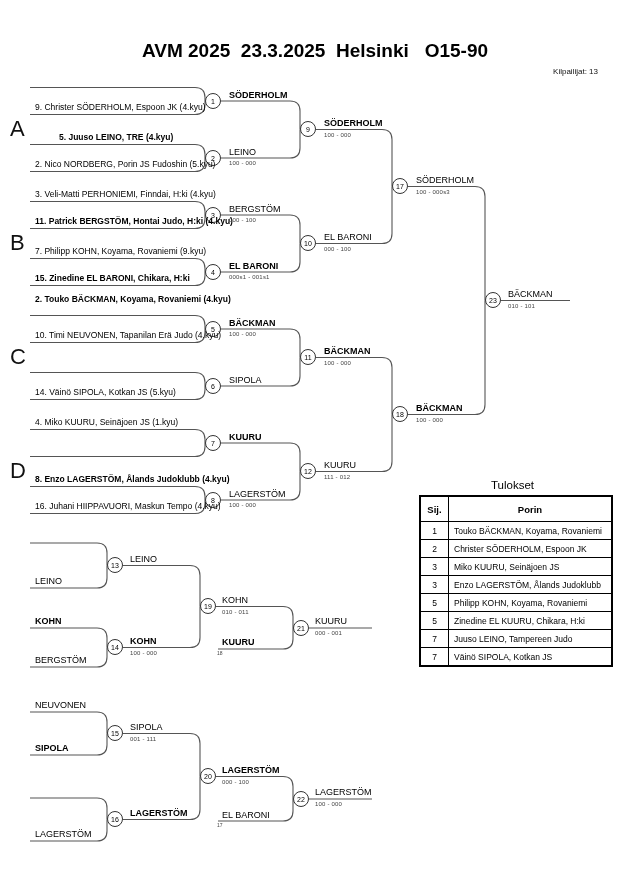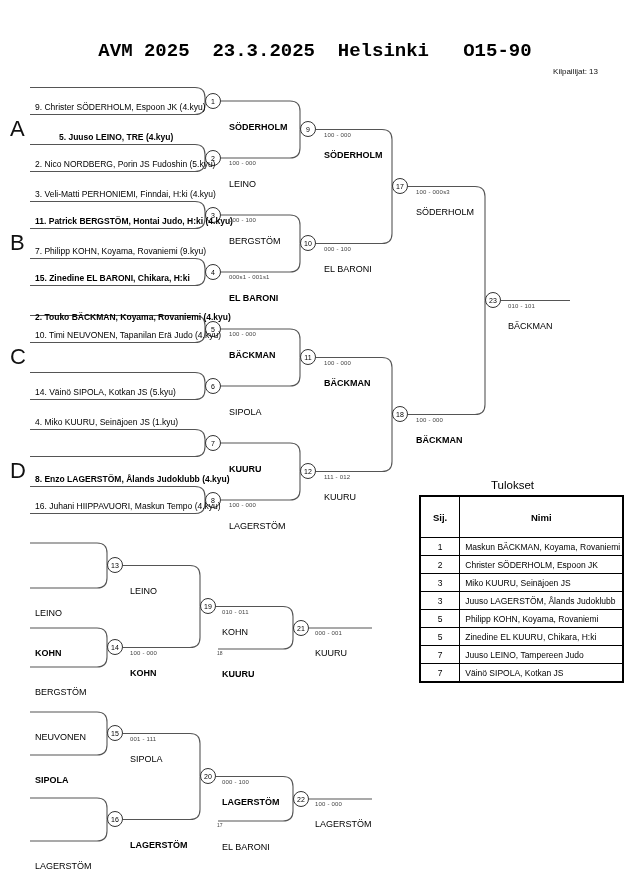--- a/index.html
+++ b/index.html
@@ -6,39 +6,39 @@
   body{
     width:630px;height:891px;position:relative;background:#ffffff;
     font-family:"Liberation Sans", sans-serif;color:#000;
     overflow:hidden;
   }
   .abs{position:absolute;}
   .title{width:630px;text-align:center;font-size:19px;font-weight:bold;white-space:pre;}
   .competitors{font-size:8px;color:#111;}
   .grp{font-size:22px;color:#111;}
   .pname{font-size:8.5px;white-space:nowrap;}
-  .wname{font-size:9px;white-space:nowrap;margin-top:32px;}
+  .wname{font-size:9px;white-space:nowrap;}
   .b{font-weight:bold;}
   .score{font-size:6px;color:#444;white-space:nowrap;letter-spacing:0.2px;}
   .ref{font-size:5px;color:#444;}
   .circle{
     width:16px;height:16px;box-sizing:border-box;border:1.2px solid #333;
     border-radius:50%;background:#fff;display:flex;align-items:center;justify-content:center;
     font-size:7px;line-height:1;z-index:5;
   }
   svg.lines{position:absolute;left:0;top:0;z-index:1;}
   svg.lines path{fill:none;stroke:#555;stroke-width:1.1;}
   .txt{z-index:6;}
   .results-title{width:187px;text-align:center;font-size:11.5px;font-weight:normal;}
   table.results{
     border-collapse:collapse;background:#fff;z-index:7;position:absolute;
     table-layout:fixed;border:2px solid #000;
   }
   table.results th, table.results td{border:1px solid #000;overflow:visible;}
-  table.results th{font-size:9.5px;font-weight:bold;height:16px;text-align:center;padding:12px;}
+  table.results th{font-size:9.5px;font-weight:bold;height:16px;text-align:center;padding:4px;}
   td.pos{width:27px;font-size:8.5px;text-align:center;height:17px;padding:0;}
   td.name{width:157px;font-size:8.5px;text-align:left;padding:0 0 0 5px;white-space:nowrap;}
 </style>
 </head>
 <body>
 
 <svg class="lines" width="630" height="891">
   <g>
 
     <path d="M30 87.5 H195 Q205 87.5 205 97.5 V101"></path>
@@ -92,36 +92,36 @@
     <path d="M30 798 H97 Q107 798 107 808 V819.5"></path>
     <path d="M30 841 H97 Q107 841 107 831 V819.5"></path>
     <path d="M123 733.5 H190 Q200 733.5 200 743.5 V776.5"></path>
     <path d="M123 819.5 H190 Q200 819.5 200 809.5 V776.5"></path>
     <path d="M216 776.5 H283 Q293 776.5 293 786.5 V799"></path>
     <path d="M218 821 H283 Q293 821 293 811 V799"></path>
     <path d="M309 799 H372"></path>
   </g>
 </svg>
 
-<div class="abs title txt" style="top:40px;left:0;font-family:Liberation Mono, monospace;">AVM 2025  23.3.2025  Helsinki   O15-90</div>
+<div class="abs title txt" style="top:40px;left:0;">AVM 2025  23.3.2025  Helsinki   O15-90</div>
 <div class="abs competitors txt" style="top:67px;right:32px;">Kilpailijat: 13</div>
 
 <div class="abs grp txt" style="left:10px;top:116px;">A</div>
 <div class="abs grp txt" style="left:10px;top:230px;">B</div>
 <div class="abs grp txt" style="left:10px;top:344px;">C</div>
 <div class="abs grp txt" style="left:10px;top:458px;">D</div>
 
 <div class="abs pname txt" style="left:35px;top:102px;">9. Christer SÖDERHOLM, Espoon JK (4.kyu)</div>
 <div class="abs pname b txt" style="left:35px;top:132px;padding-left:24px;">5. Juuso LEINO, TRE (4.kyu)</div>
 <div class="abs pname txt" style="left:35px;top:159px;">2. Nico NORDBERG, Porin JS Fudoshin (5.kyu)</div>
 <div class="abs pname txt" style="left:35px;top:189px;">3. Veli-Matti PERHONIEMI, Finndai, H:ki (4.kyu)</div>
 <div class="abs pname b txt" style="left:35px;top:216px;">11. Patrick BERGSTÖM, Hontai Judo, H:ki (4.kyu)</div>
 <div class="abs pname txt" style="left:35px;top:246px;">7. Philipp KOHN, Koyama, Rovaniemi (9.kyu)</div>
 <div class="abs pname b txt" style="left:35px;top:273px;">15. Zinedine EL BARONI, Chikara, H:ki</div>
-<div class="abs pname b txt" style="left:35px;top:312px;">2. Touko BÄCKMAN, Koyama, Rovaniemi (4.kyu)</div>
+<div class="abs pname b txt" style="left:35px;top:294px;">2. Touko BÄCKMAN, Koyama, Rovaniemi (4.kyu)</div>
 <div class="abs pname txt" style="left:35px;top:330px;">10. Timi NEUVONEN, Tapanilan Erä Judo (4.kyu)</div>
 <div class="abs pname txt" style="left:35px;top:387px;">14. Väinö SIPOLA, Kotkan JS (5.kyu)</div>
 <div class="abs pname txt" style="left:35px;top:417px;">4. Miko KUURU, Seinäjoen JS (1.kyu)</div>
 <div class="abs pname b txt" style="left:35px;top:474px;">8. Enzo LAGERSTÖM, Ålands Judoklubb (4.kyu)</div>
 <div class="abs pname txt" style="left:35px;top:501px;">16. Juhani HIIPPAVUORI, Maskun Tempo (4.kyu)</div>
 
 <div class="abs wname b txt" style="left:229px;top:90px;">SÖDERHOLM</div>
 <div class="abs wname txt" style="left:229px;top:147px;">LEINO</div>
 <div class="abs score txt" style="left:229px;top:160px;">100 - 000</div>
 <div class="abs wname txt" style="left:229px;top:204px;">BERGSTÖM</div>
@@ -197,39 +197,39 @@
 <div class="abs circle" style="left:107px;top:725px;">15</div>
 <div class="abs circle" style="left:107px;top:811px;">16</div>
 <div class="abs circle" style="left:200px;top:768px;">20</div>
 <div class="abs circle" style="left:293px;top:791px;">22</div>
 
 <div class="abs results-title txt" style="left:419px;top:479px;">Tulokset</div>
 <table class="results" style="left:419px;top:495px;">
   <thead>
     <tr>
       <th>Sij.</th>
-      <th>Nimi</th>
+      <th>Porin</th>
     </tr>
   </thead>
   <tbody>
     <tr>
       <td class="pos">1</td>
-      <td class="name">Maskun BÄCKMAN, Koyama, Rovaniemi</td>
+      <td class="name">Touko BÄCKMAN, Koyama, Rovaniemi</td>
     </tr>
     <tr>
       <td class="pos">2</td>
       <td class="name">Christer SÖDERHOLM, Espoon JK</td>
     </tr>
     <tr>
       <td class="pos">3</td>
       <td class="name">Miko KUURU, Seinäjoen JS</td>
     </tr>
     <tr>
       <td class="pos">3</td>
-      <td class="name">Juuso LAGERSTÖM, Ålands Judoklubb</td>
+      <td class="name">Enzo LAGERSTÖM, Ålands Judoklubb</td>
     </tr>
     <tr>
       <td class="pos">5</td>
       <td class="name">Philipp KOHN, Koyama, Rovaniemi</td>
     </tr>
     <tr>
       <td class="pos">5</td>
       <td class="name">Zinedine EL KUURU, Chikara, H:ki</td>
     </tr>
     <tr>

